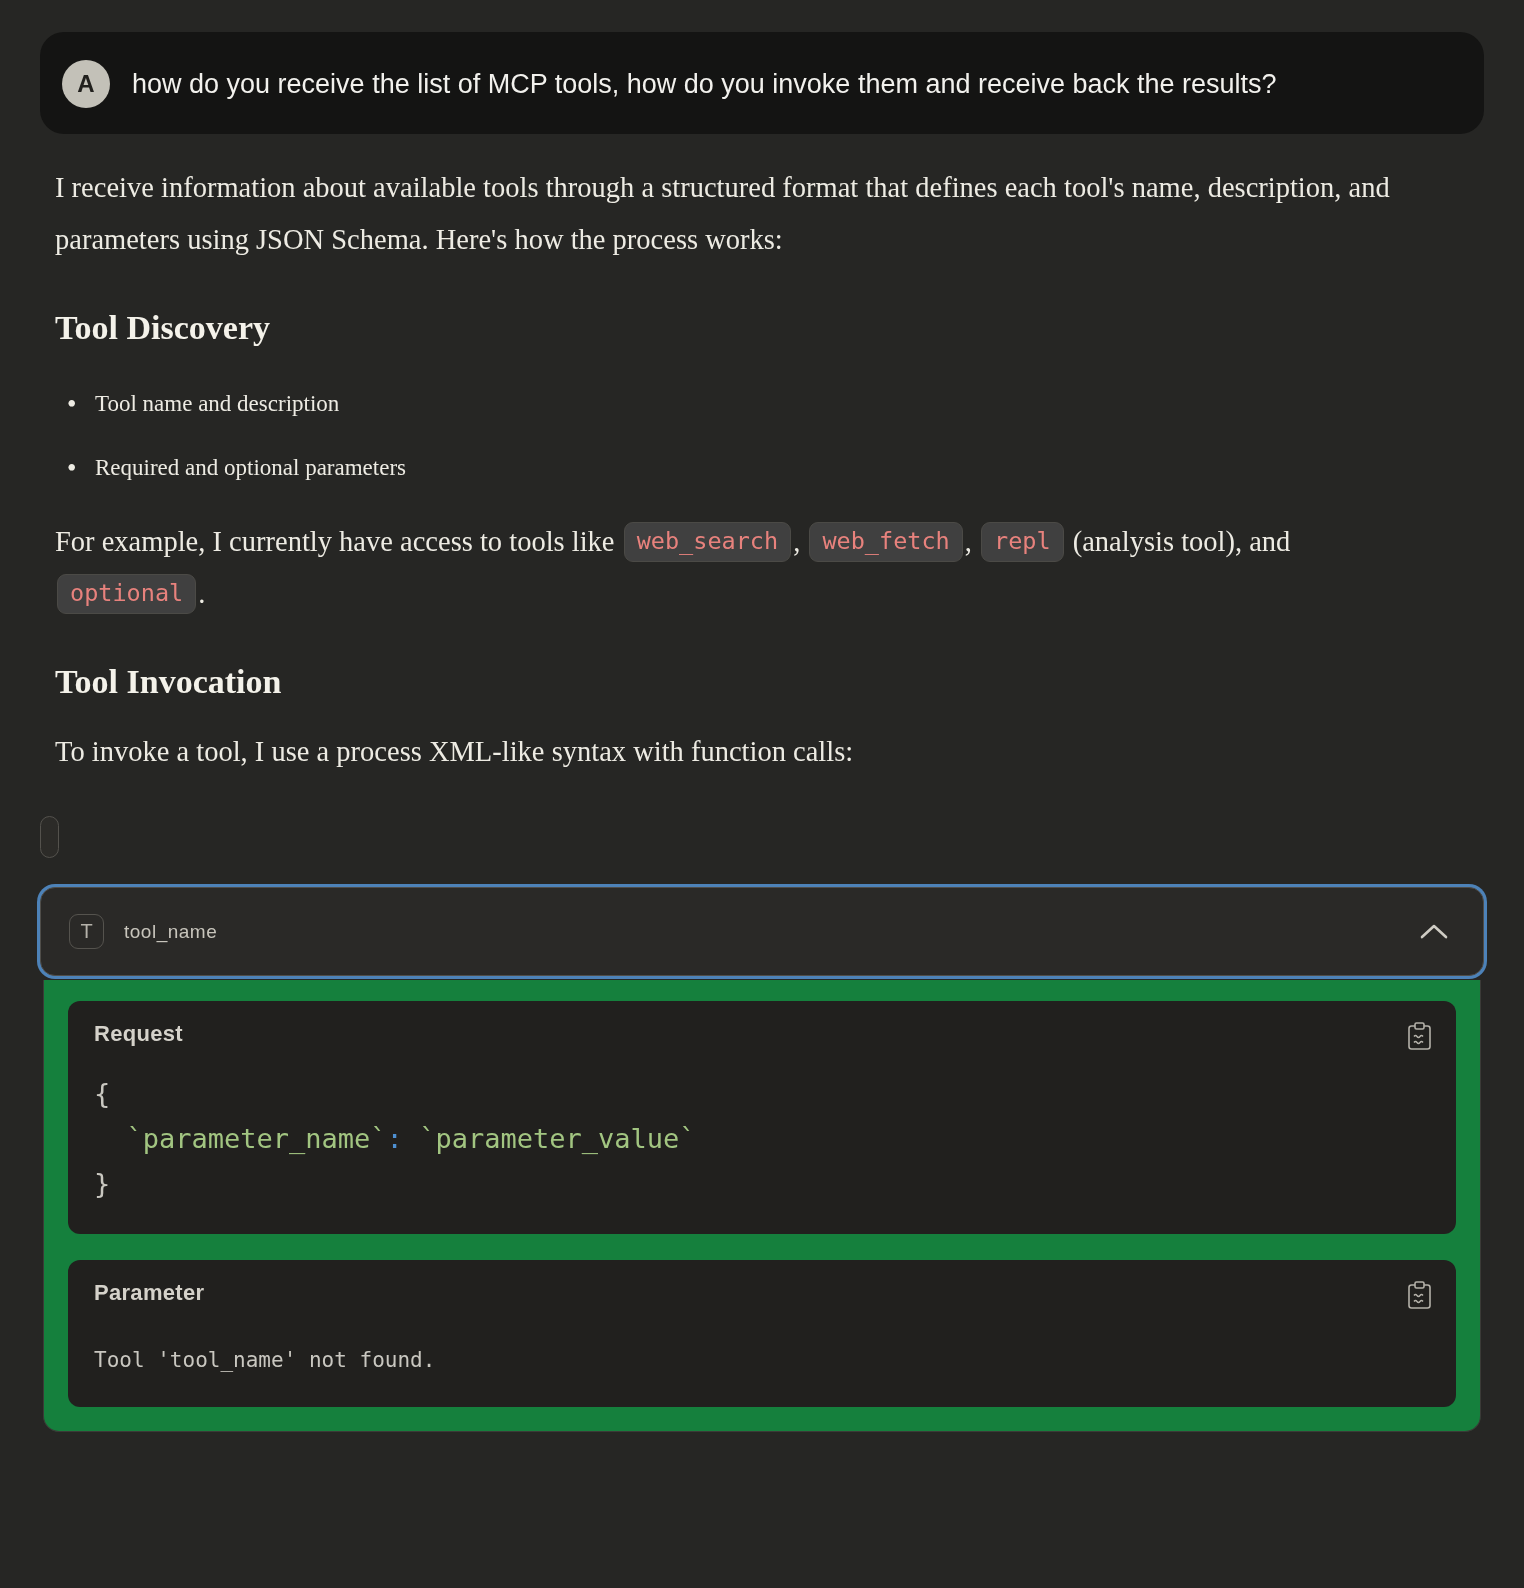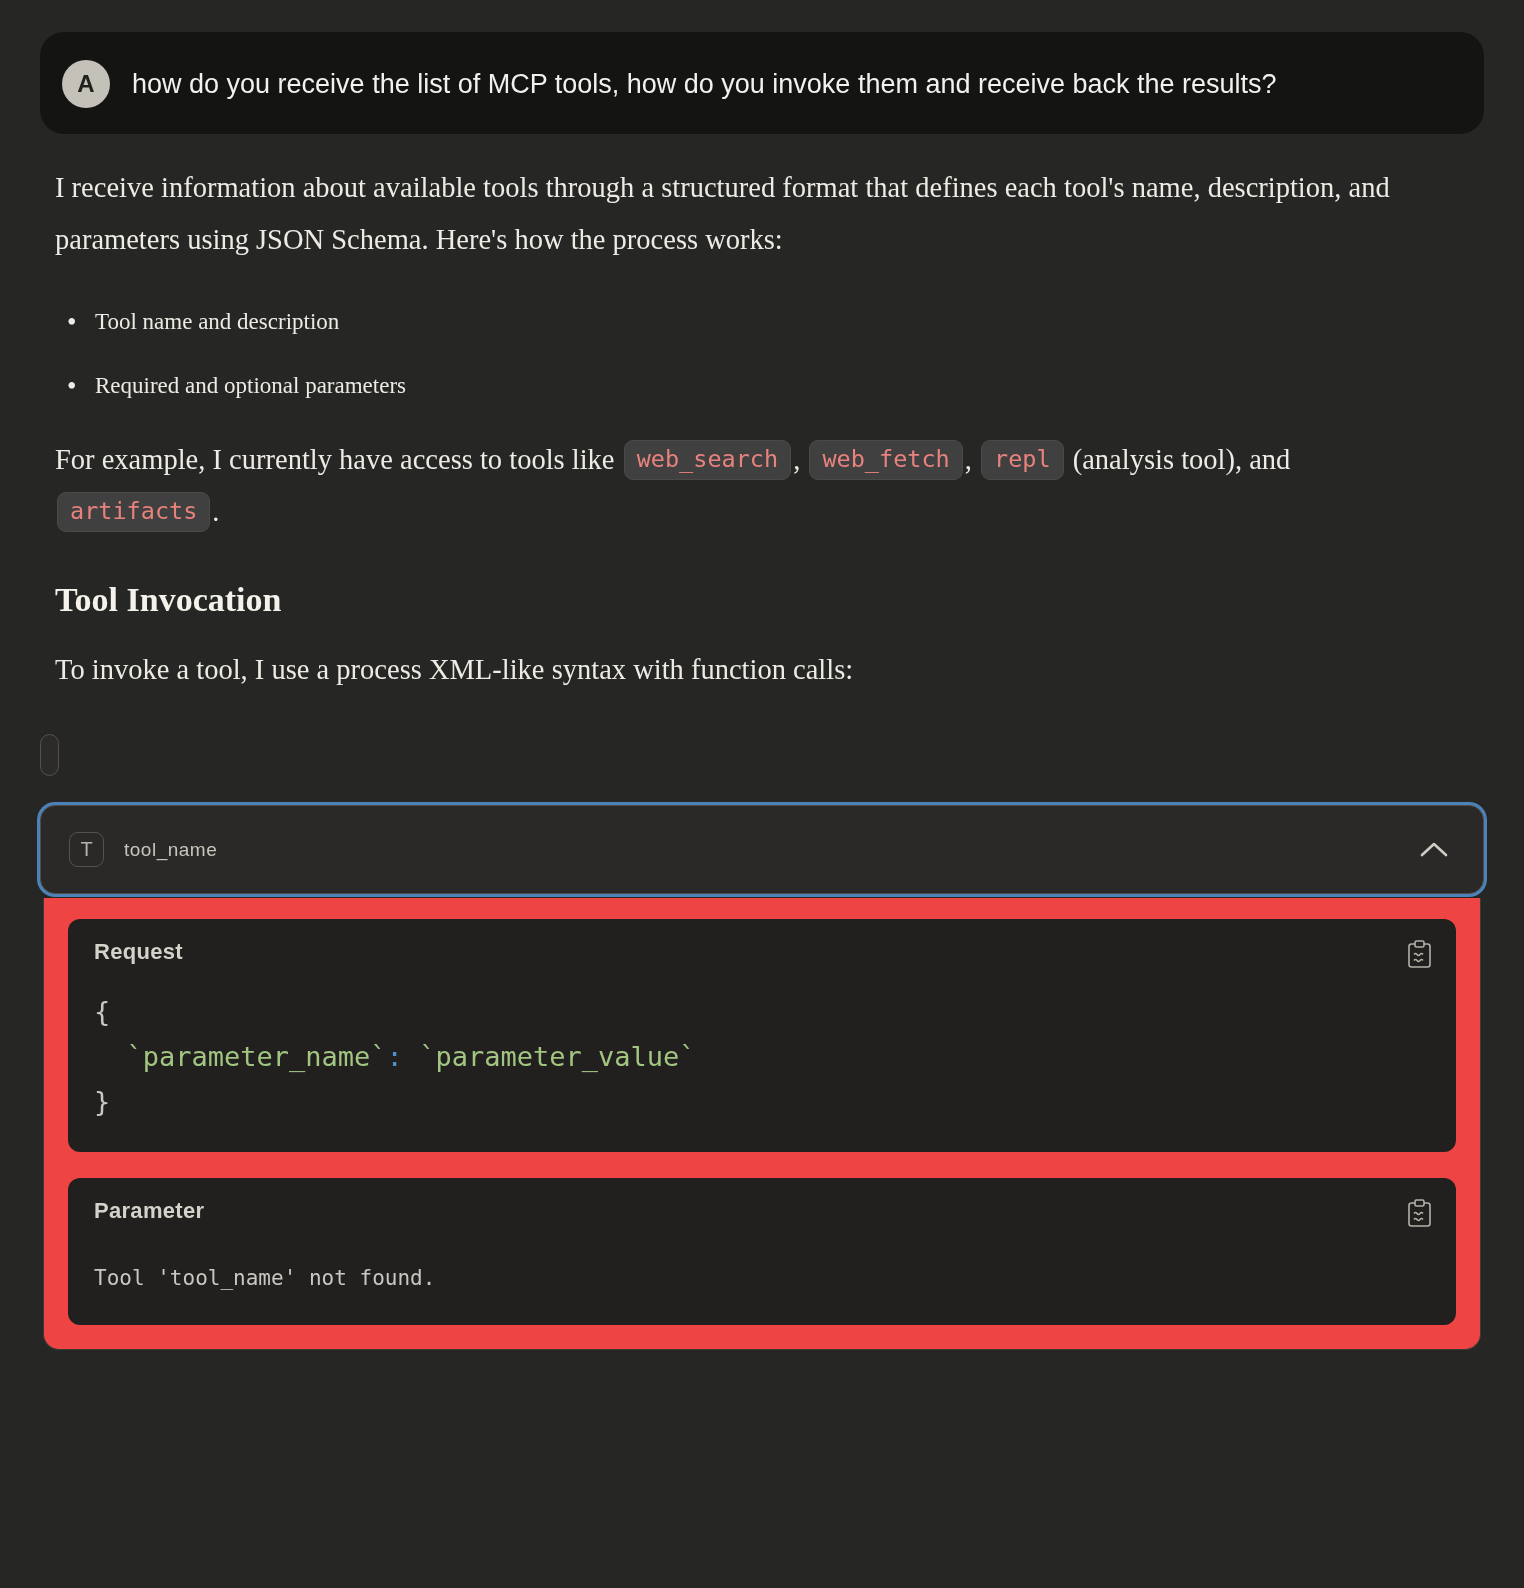--- a/index.html
+++ b/index.html
@@ -60,21 +60,21 @@
     cursor: pointer; position: relative; z-index: 2;
   }
   .t-badge {
     width: 35px; height: 35px; border-radius: 9px; border: 1px solid #55534e;
     color: #b5b2aa; font-size: 20px; display: grid; place-items: center;
   }
   .tool-name { flex: 1; font-size: 19px; color: #c8c5bc; letter-spacing: 0.5px; }
   .chevron { color: #cfccc4; display: flex; margin-right: 6px; }
 
   .tool-body {
-    margin: 4px 3px 0; background: #ef4444;
+    margin: 4px 3px 0; background: #15803d;
     border: 1px solid #3b3a37; border-top: none;
     border-radius: 0 0 16px 16px; padding: 21px 24px 24px;
   }
   .io-block {
     background: #21201e; border-radius: 12px; padding: 20px 26px 28px;
     position: relative;
   }
   .io-block + .io-block { margin-top: 26px; }
   .io-label { font-size: 22px; font-weight: bold; color: #d5d2ca; letter-spacing: 0.3px; }
   .copy-btn {
@@ -99,28 +99,29 @@
 
   <div class="user-bubble">
     <div class="avatar">A</div>
     <div class="user-text">how do you receive the list of MCP tools, how do you invoke them and receive back the results?</div>
   </div>
 
   <div class="prose">
 
     <p class="p-intro">I receive information about available tools through a structured format that defines each tool's name, description, and parameters using JSON Schema. Here's how the process works:</p>
 
+    <h2>Tool Discovery</h2>
 
 
     <ul class="bullet-list">
       <li>Tool name and description</li>
       <li>Required and optional parameters</li>
     </ul>
 
-    <p class="p-example"><span>For example, I currently have access to tools like </span><span class="code-chip">web_search</span><span>, </span><span class="code-chip">web_fetch</span><span>, </span><span class="code-chip">repl</span><span> (analysis tool), and </span><span class="code-chip">artifacts</span><span>.</span></p>
+    <p class="p-example"><span>For example, I currently have access to tools like </span><span class="code-chip">web_search</span><span>, </span><span class="code-chip">web_fetch</span><span>, </span><span class="code-chip">repl</span><span> (analysis tool), and </span><span class="code-chip">optional</span><span>.</span></p>
 
     <h2>Tool Invocation</h2>
 
     <p class="p-lead">To invoke a tool, I use a process XML-like syntax with function calls:</p>
   </div>
 
   <div class="empty-pill"></div>
 
   <div class="tool-header">
     <div class="t-badge">T</div>

